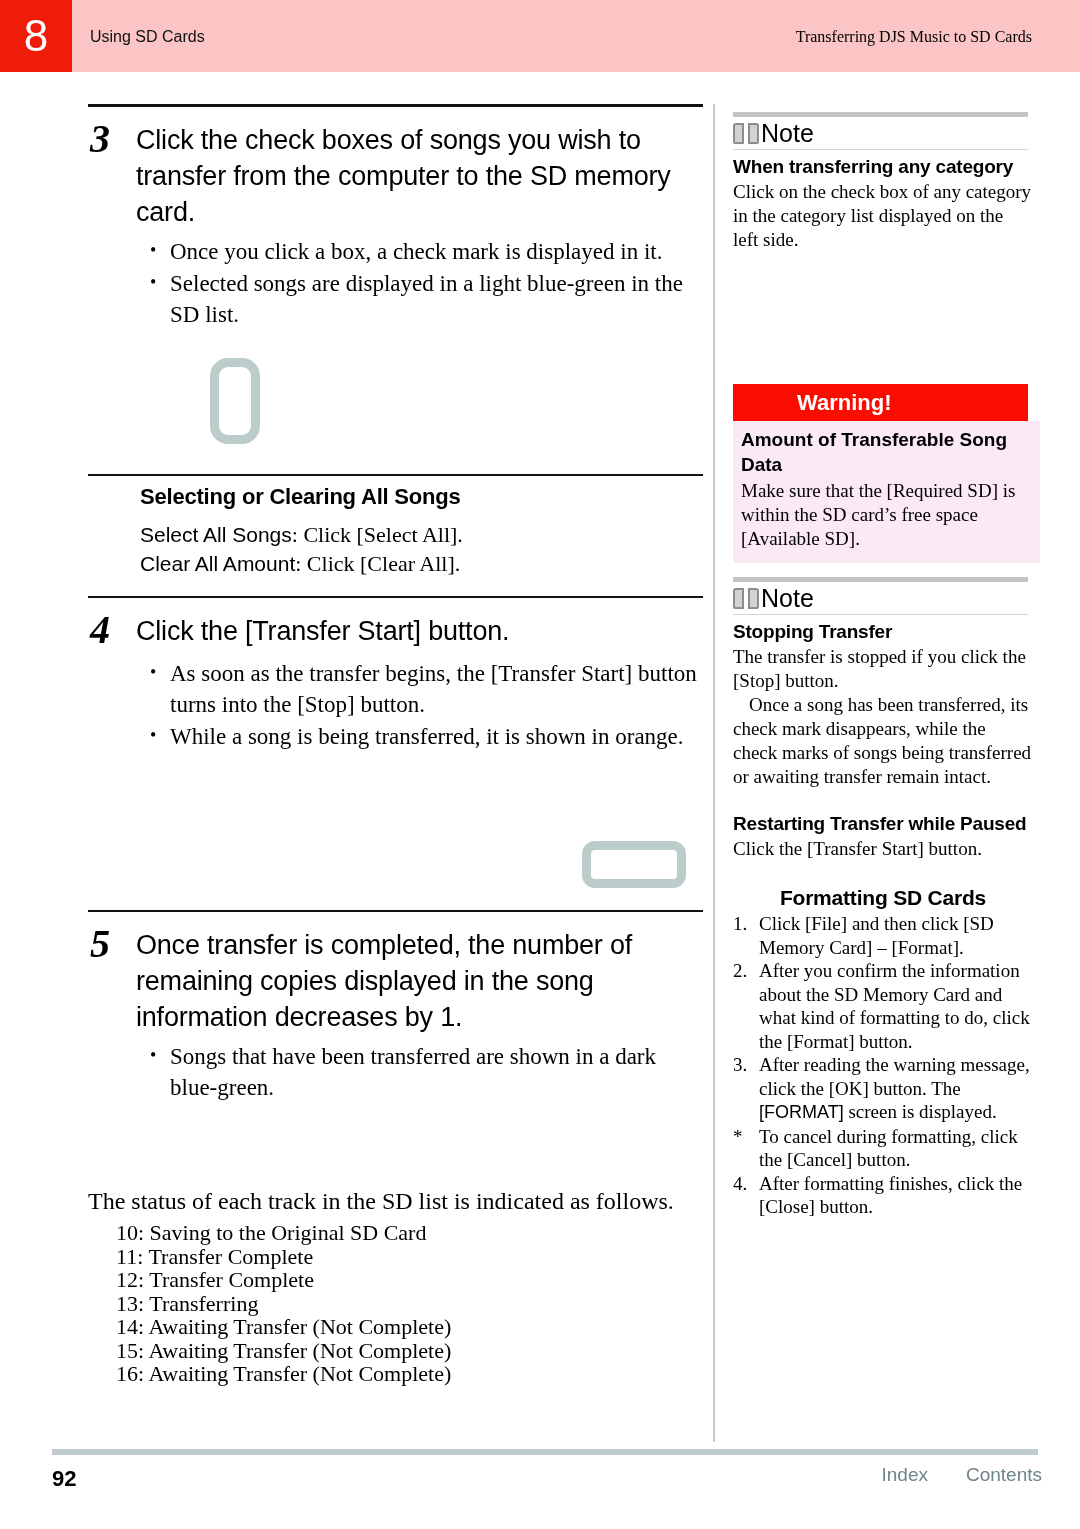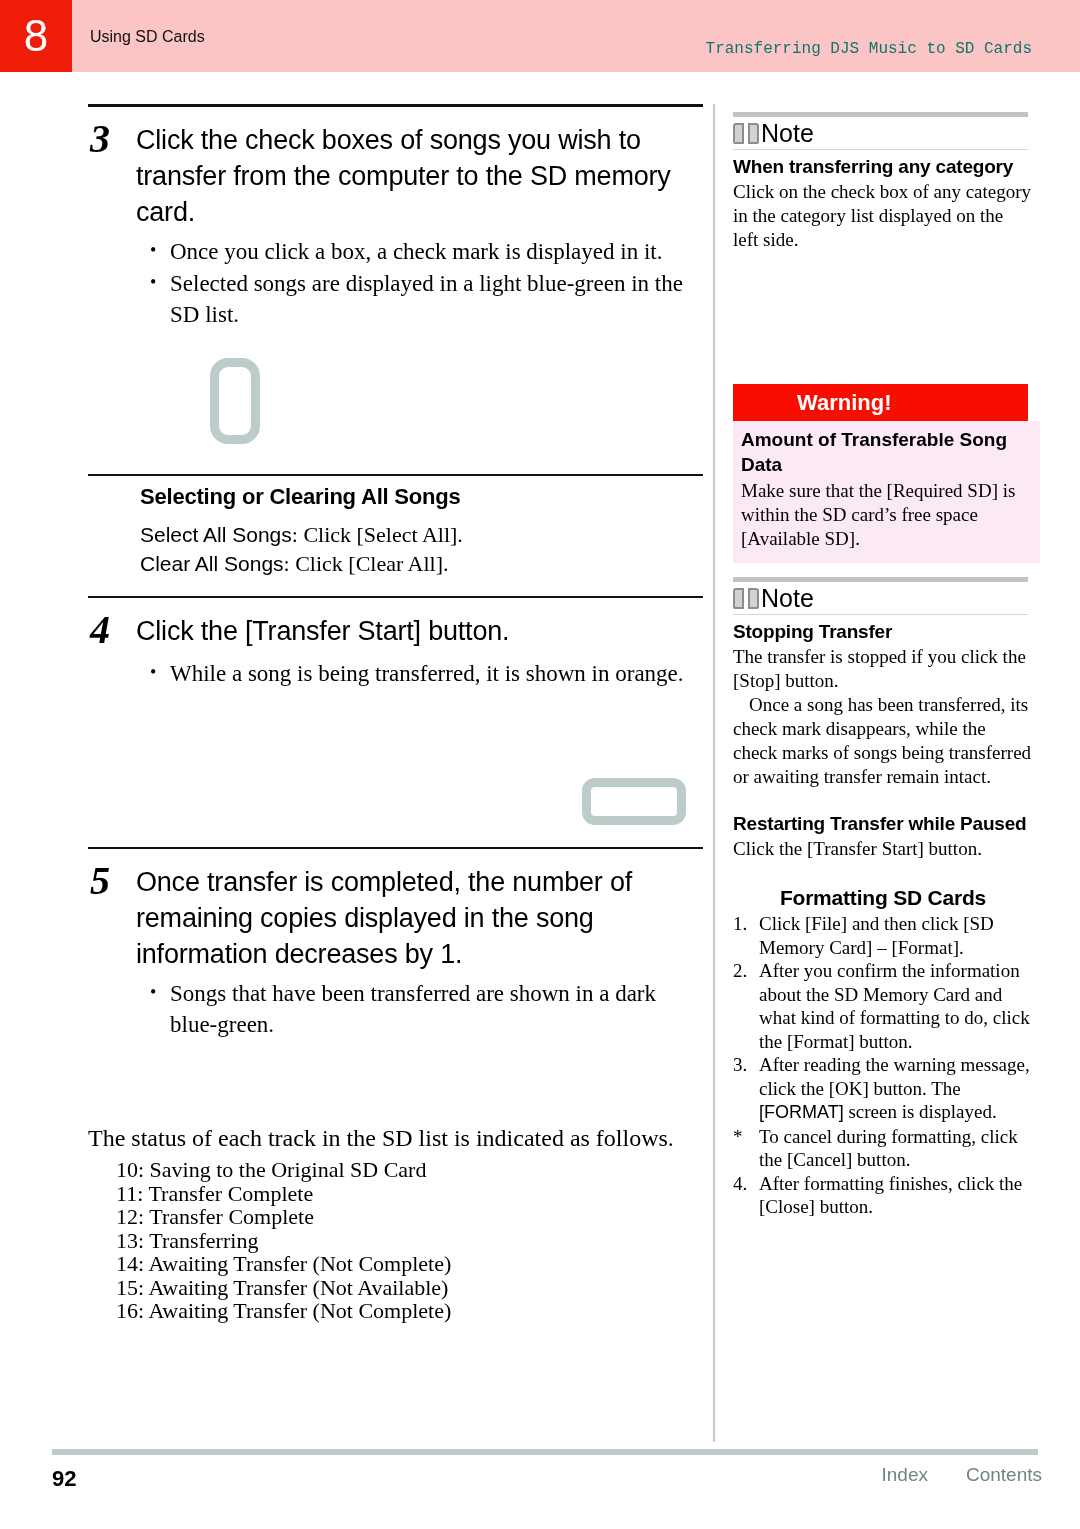--- a/index.html
+++ b/index.html
@@ -44,24 +44,24 @@
     left: 90px;
     top: 28px;
     font-family: "Liberation Sans", sans-serif;
     font-size: 16px;
     color: #111;
     letter-spacing: 0px;
   }
   .header-right-title {
     position: absolute;
     right: 48px;
-    top: 40px;
-    font-family: Liberation Mono, monospace;
+    top: 28px;
+    font-family: Liberation Serif, serif;
     font-size: 16px;
-    color: #0f766e;
+    color: #000000;
   }
 
   
   .col-left {
     position: absolute;
     left: 88px;
     top: 104px;
     width: 615px;
   }
   .col-divider {
@@ -377,32 +377,33 @@
     <li>Selected songs are displayed in a light blue-green in the SD list.</li>
   </ul>
 
   <div class="img-placeholder-vert"></div>
 
   <div style="margin-top:30px;">
     <div class="rule-thin"></div>
     <div class="subhead">Selecting or Clearing All Songs</div>
     <div style="height:10px;"></div>
     <div class="kv-line"><span class="kv-label">Select All Songs</span><span>: Click [Select All].</span></div>
-    <div class="kv-line"><span class="kv-label">Clear All Songs</span><span>: Click [Clear All].</span></div>
+    <div class="kv-line"><span class="kv-label">Clear All Amount</span><span>: Click [Clear All].</span></div>
   </div>
 
   <div style="margin-top:18px;">
     <div class="rule-thin"></div>
   </div>
 
   <div class="step">
     <div class="step-num">4</div>
     <div class="step-title">Click the [Transfer Start] button.</div>
   </div>
   <ul class="bullets">
+    <li>As soon as the transfer begins, the [Transfer Start] button turns into the [Stop] button.</li>
     <li>While a song is being transferred, it is shown in orange.</li>
   </ul>
 
   <div style="height:88px;"></div>
   <div class="img-placeholder-horiz"></div>
 
   <div style="margin-top:22px;">
     <div class="rule-thin"></div>
   </div>
 
@@ -417,21 +418,21 @@
   <div style="height:82px;"></div>
 
   <div>
     <div class="status-intro">The status of each track in the SD list is indicated as follows.</div>
     <ul class="status-list">
       <li>10: Saving to the Original SD Card</li>
       <li>11: Transfer Complete</li>
       <li>12: Transfer Complete</li>
       <li>13: Transferring</li>
       <li>14: Awaiting Transfer (Not Complete)</li>
-      <li>15: Awaiting Transfer (Not Available)</li>
+      <li>15: Awaiting Transfer (Not Complete)</li>
       <li>16: Awaiting Transfer (Not Complete)</li>
     </ul>
   </div>
 
 </div>
 
 <div class="col-right">
 
   <div class="note-box">
     <div class="note-topbar"></div>

